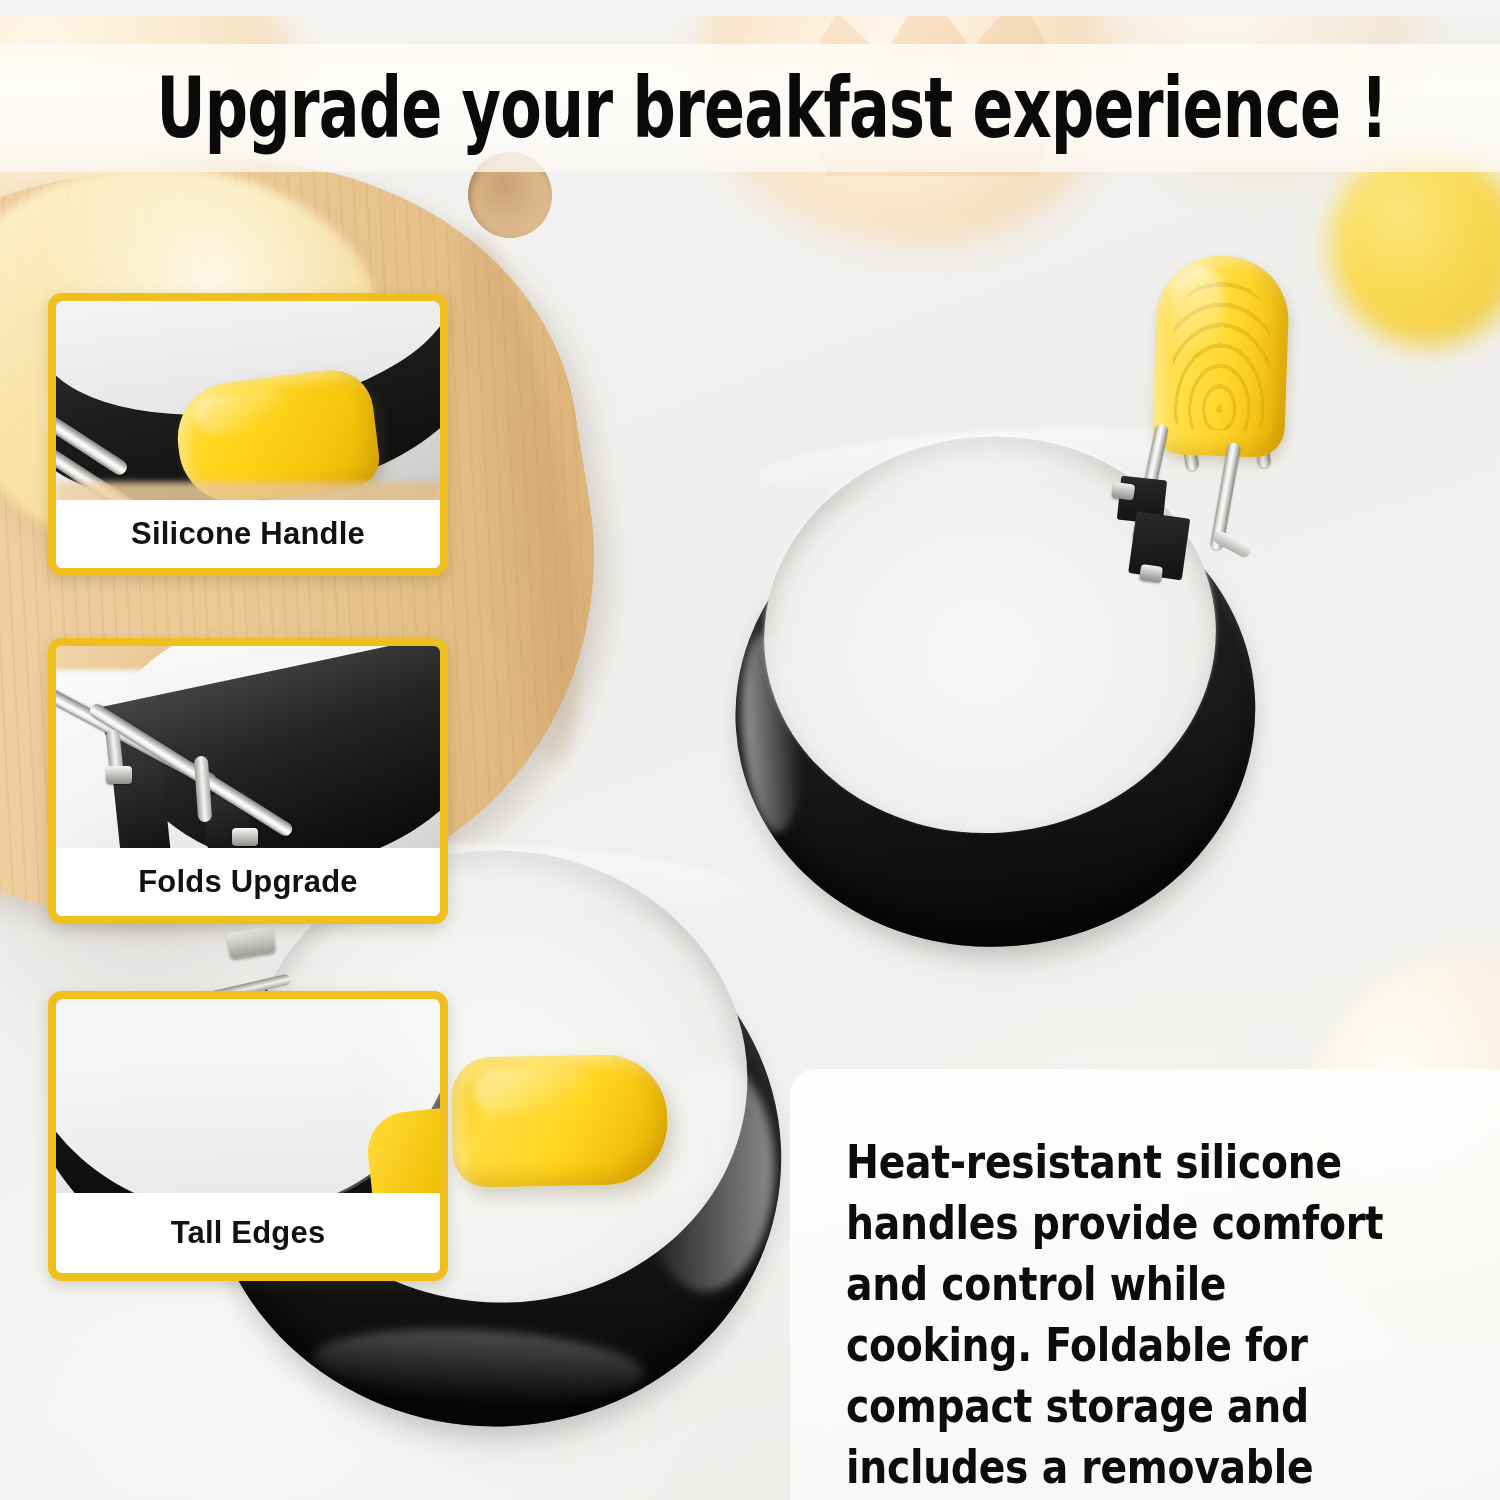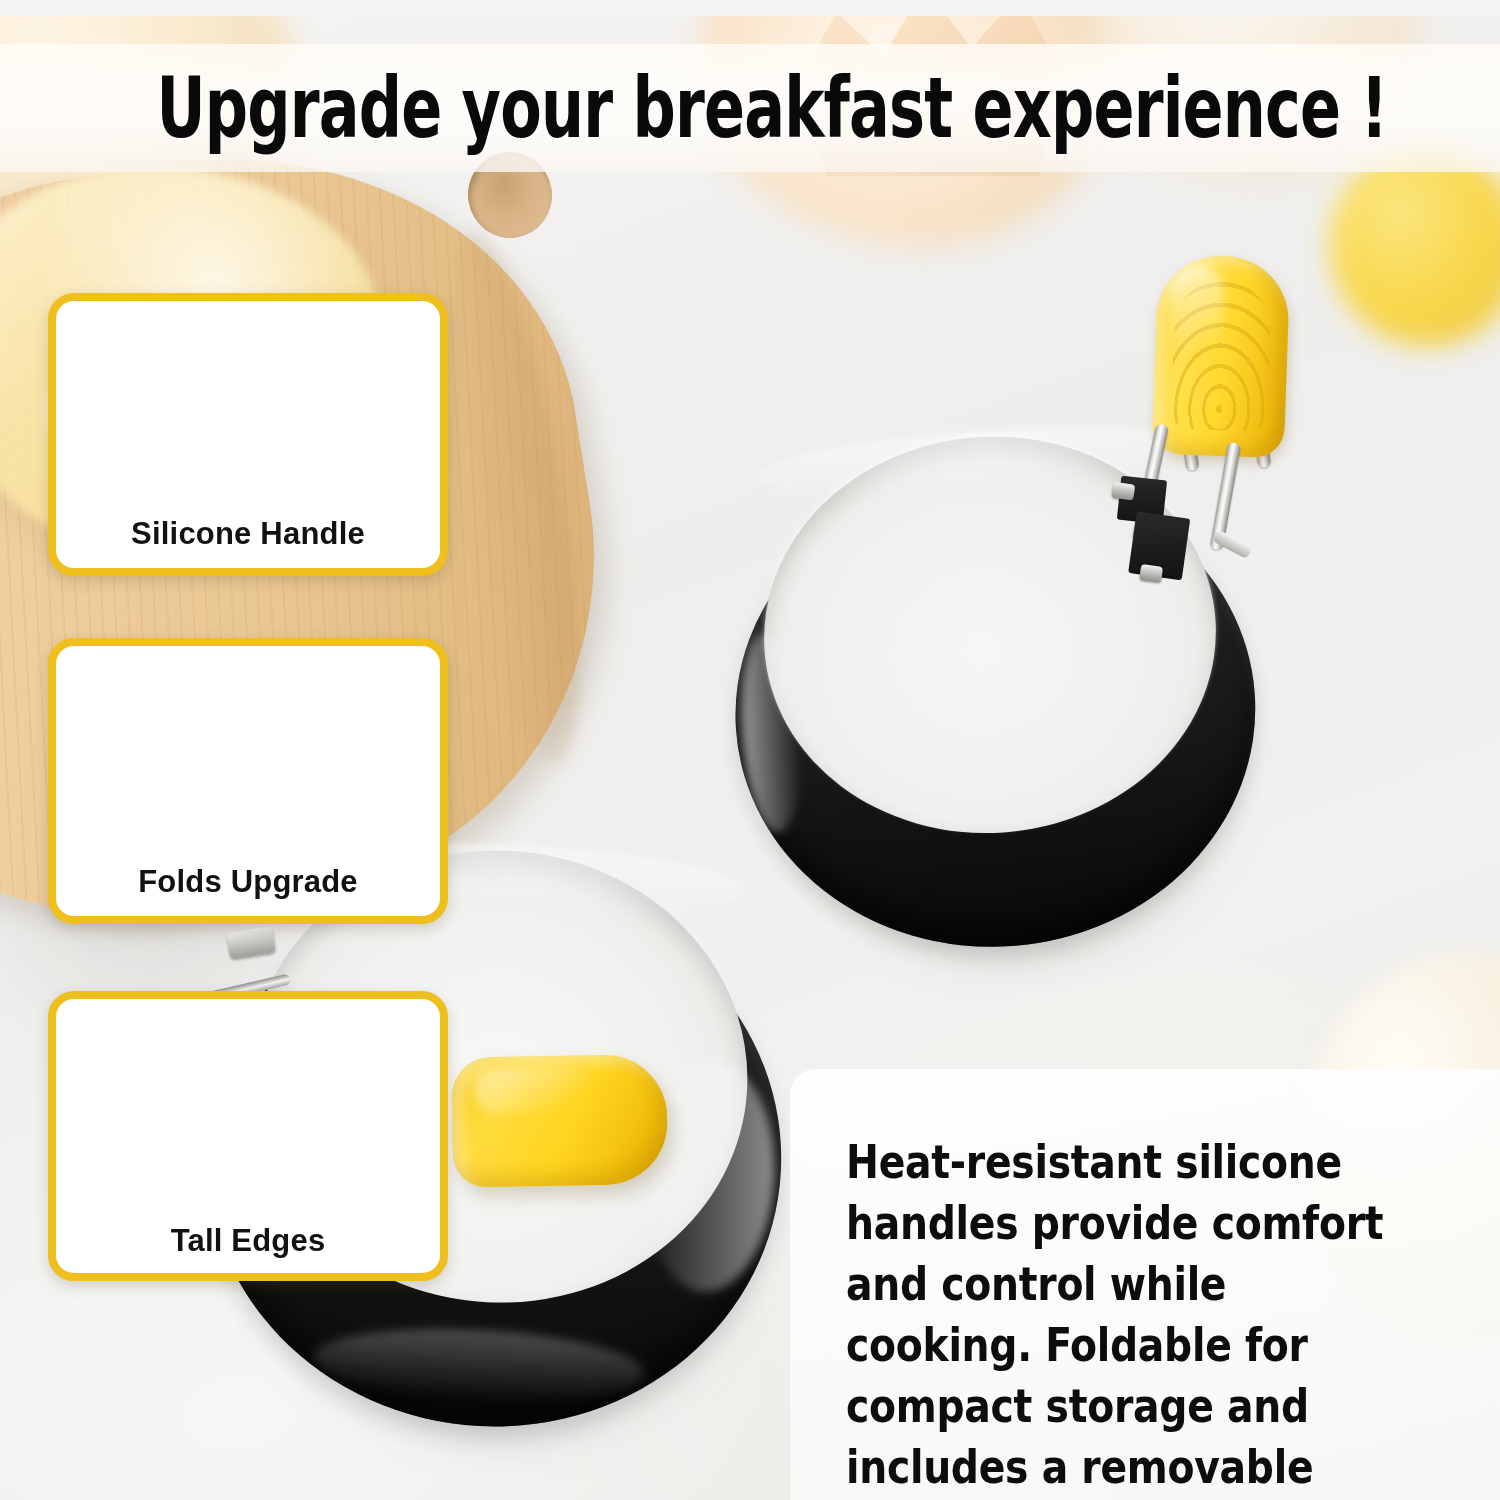--- a/index.html
+++ b/index.html
@@ -365,27 +365,26 @@
     white-space:nowrap;
     padding-left:8px;
   }
 
   
   .callout {
     position:absolute;
     left:48px;
     width:400px;
     border:8px solid #efbf1e;
-    border-radius:26px;
+    border-radius:14px;
     background:#fff;
     overflow:hidden;
     box-shadow:0 5px 14px rgba(90,80,40,.22);
     display:flex;
     flex-direction:column;
-    align-items:center;
   }
   #callout-1 { top:277px;  height:283px; }
   #callout-2 { top:622px;  height:286px; }
   #callout-3 { top:975px;  height:290px; }
 
   .callout-photo {
     flex:1 1 auto;
     position:relative;
     overflow:hidden;
     background:#efefef;
@@ -395,21 +394,21 @@
     height:68px;
     background:#fff;
     display:flex;
     align-items:center;
     justify-content:center;
     font-weight:bold;
     font-size:31px;
     color:#121212;
     letter-spacing:.2px;
   }
-  #callout-3 .callout-label { height:64px; }
+  #callout-3 .callout-label { height:80px; }
 
   
   .c1-bg {
     position:absolute; inset:0;
     background:linear-gradient(152deg, #e9e9e8 0%, #f6f6f5 34%, #dedede 66%, #c9c9c8 100%);
   }
   .c1-ringband {
     position:absolute; left:-40px; top:-40px;
     width:470px; height:240px;
     border-radius:0 0 70% 60%;

